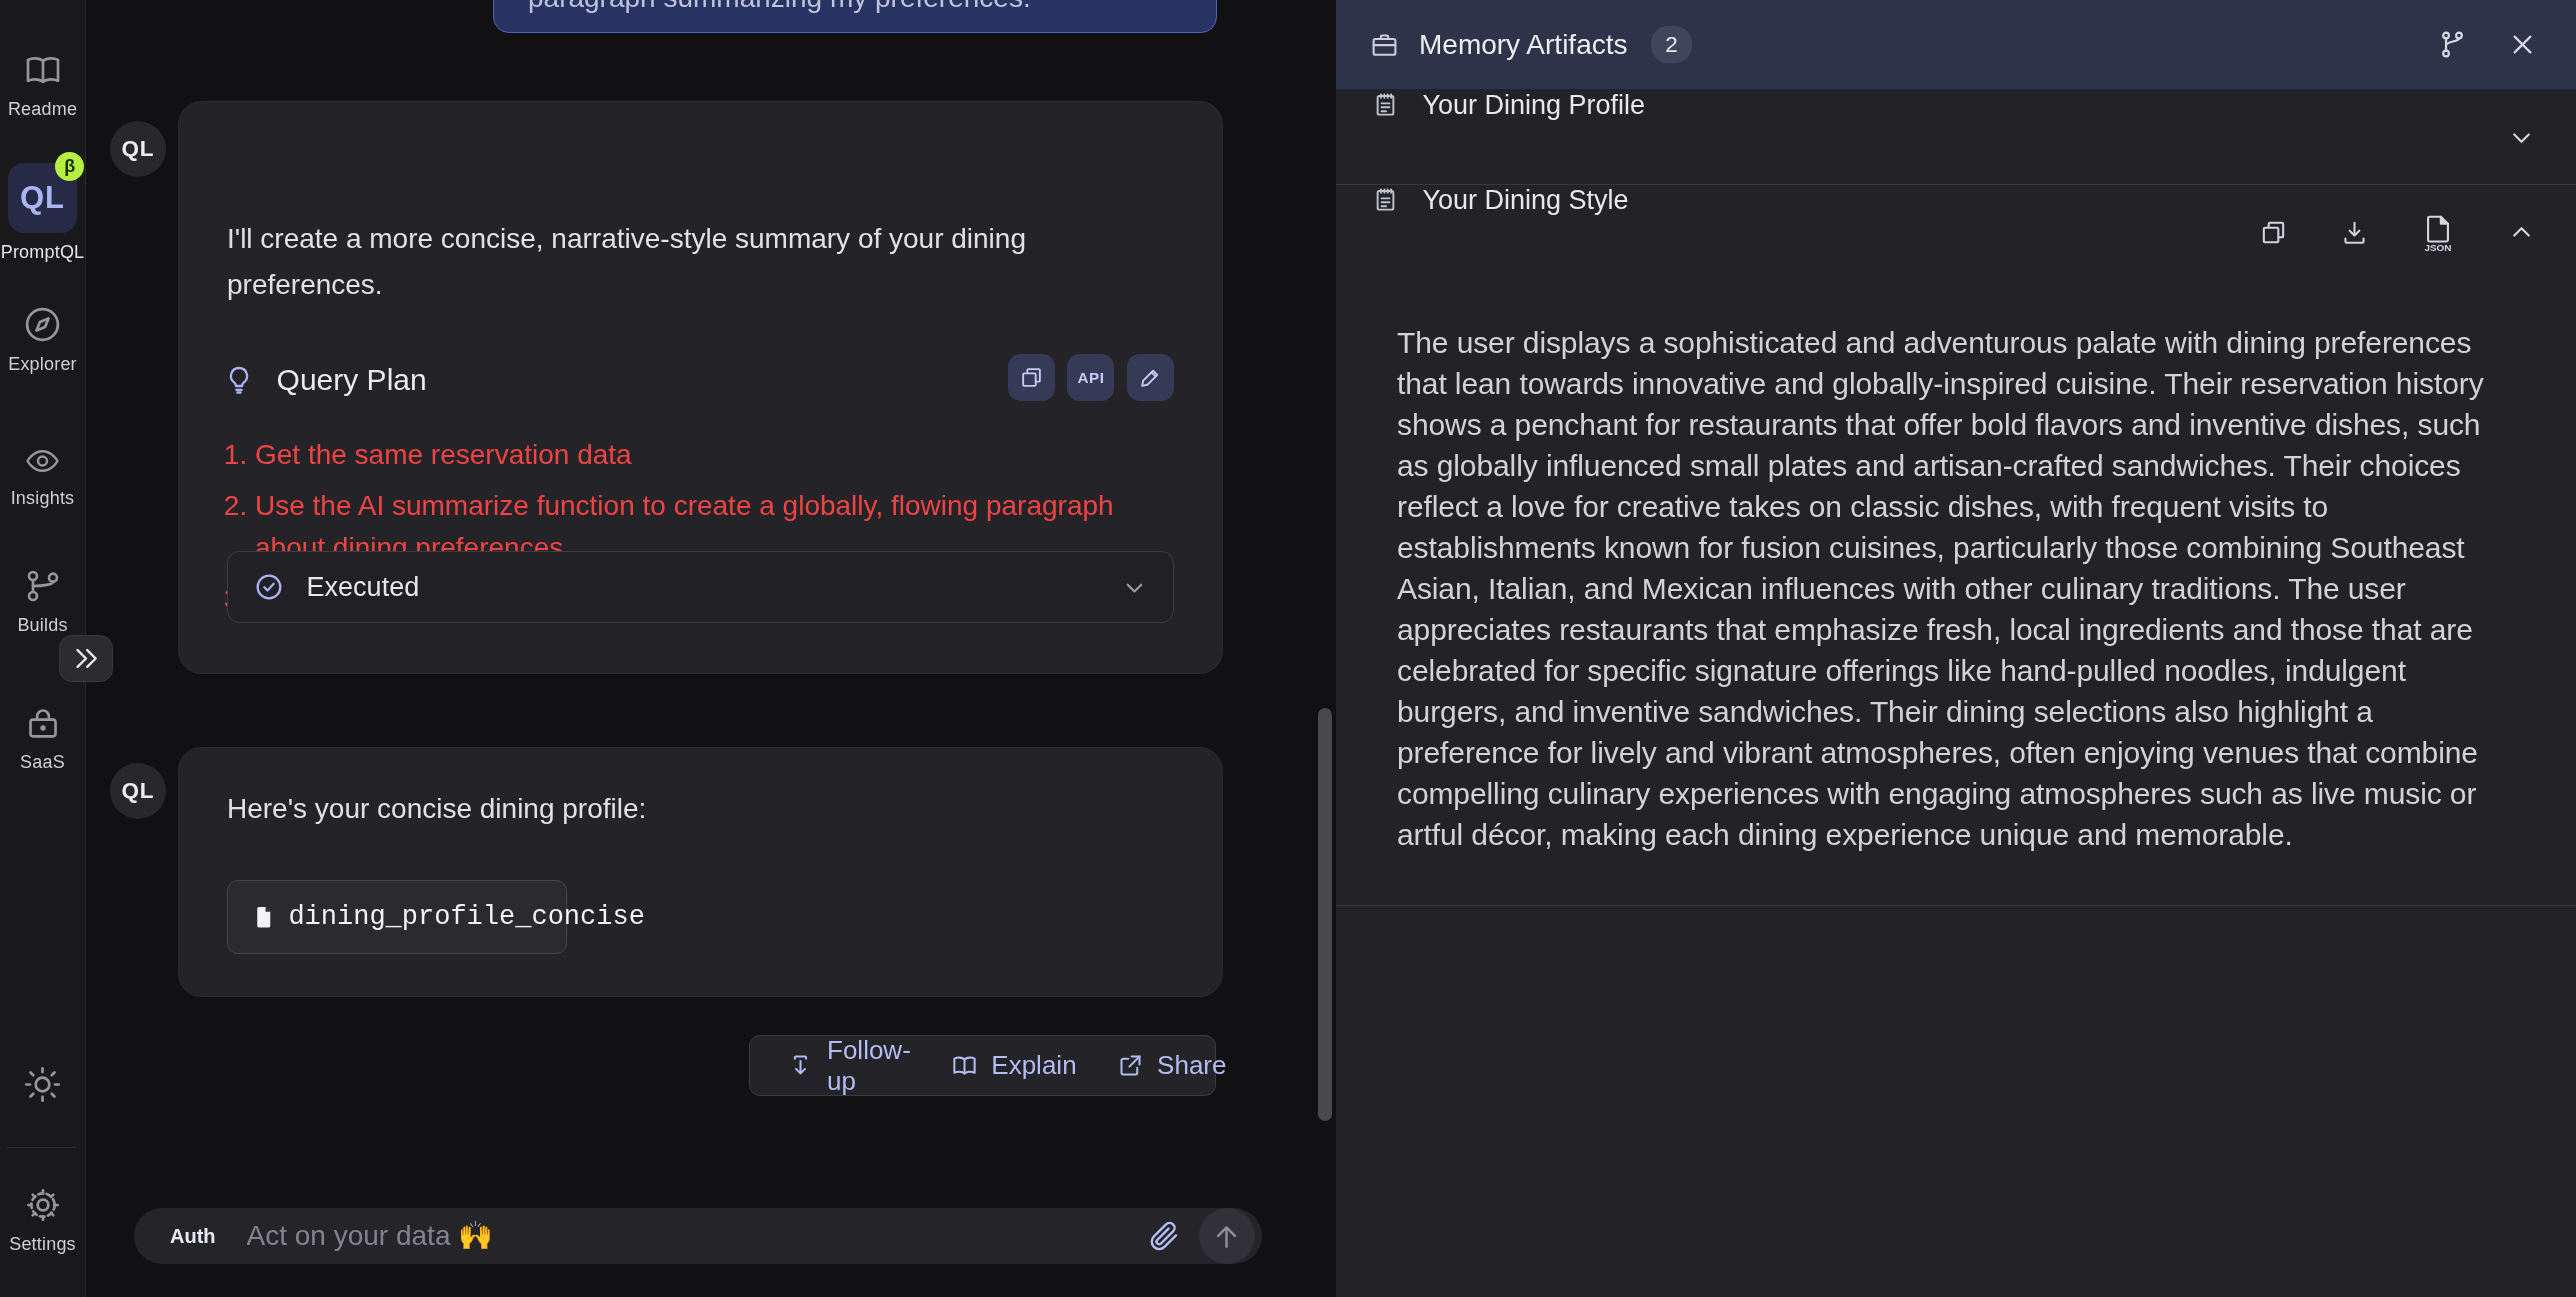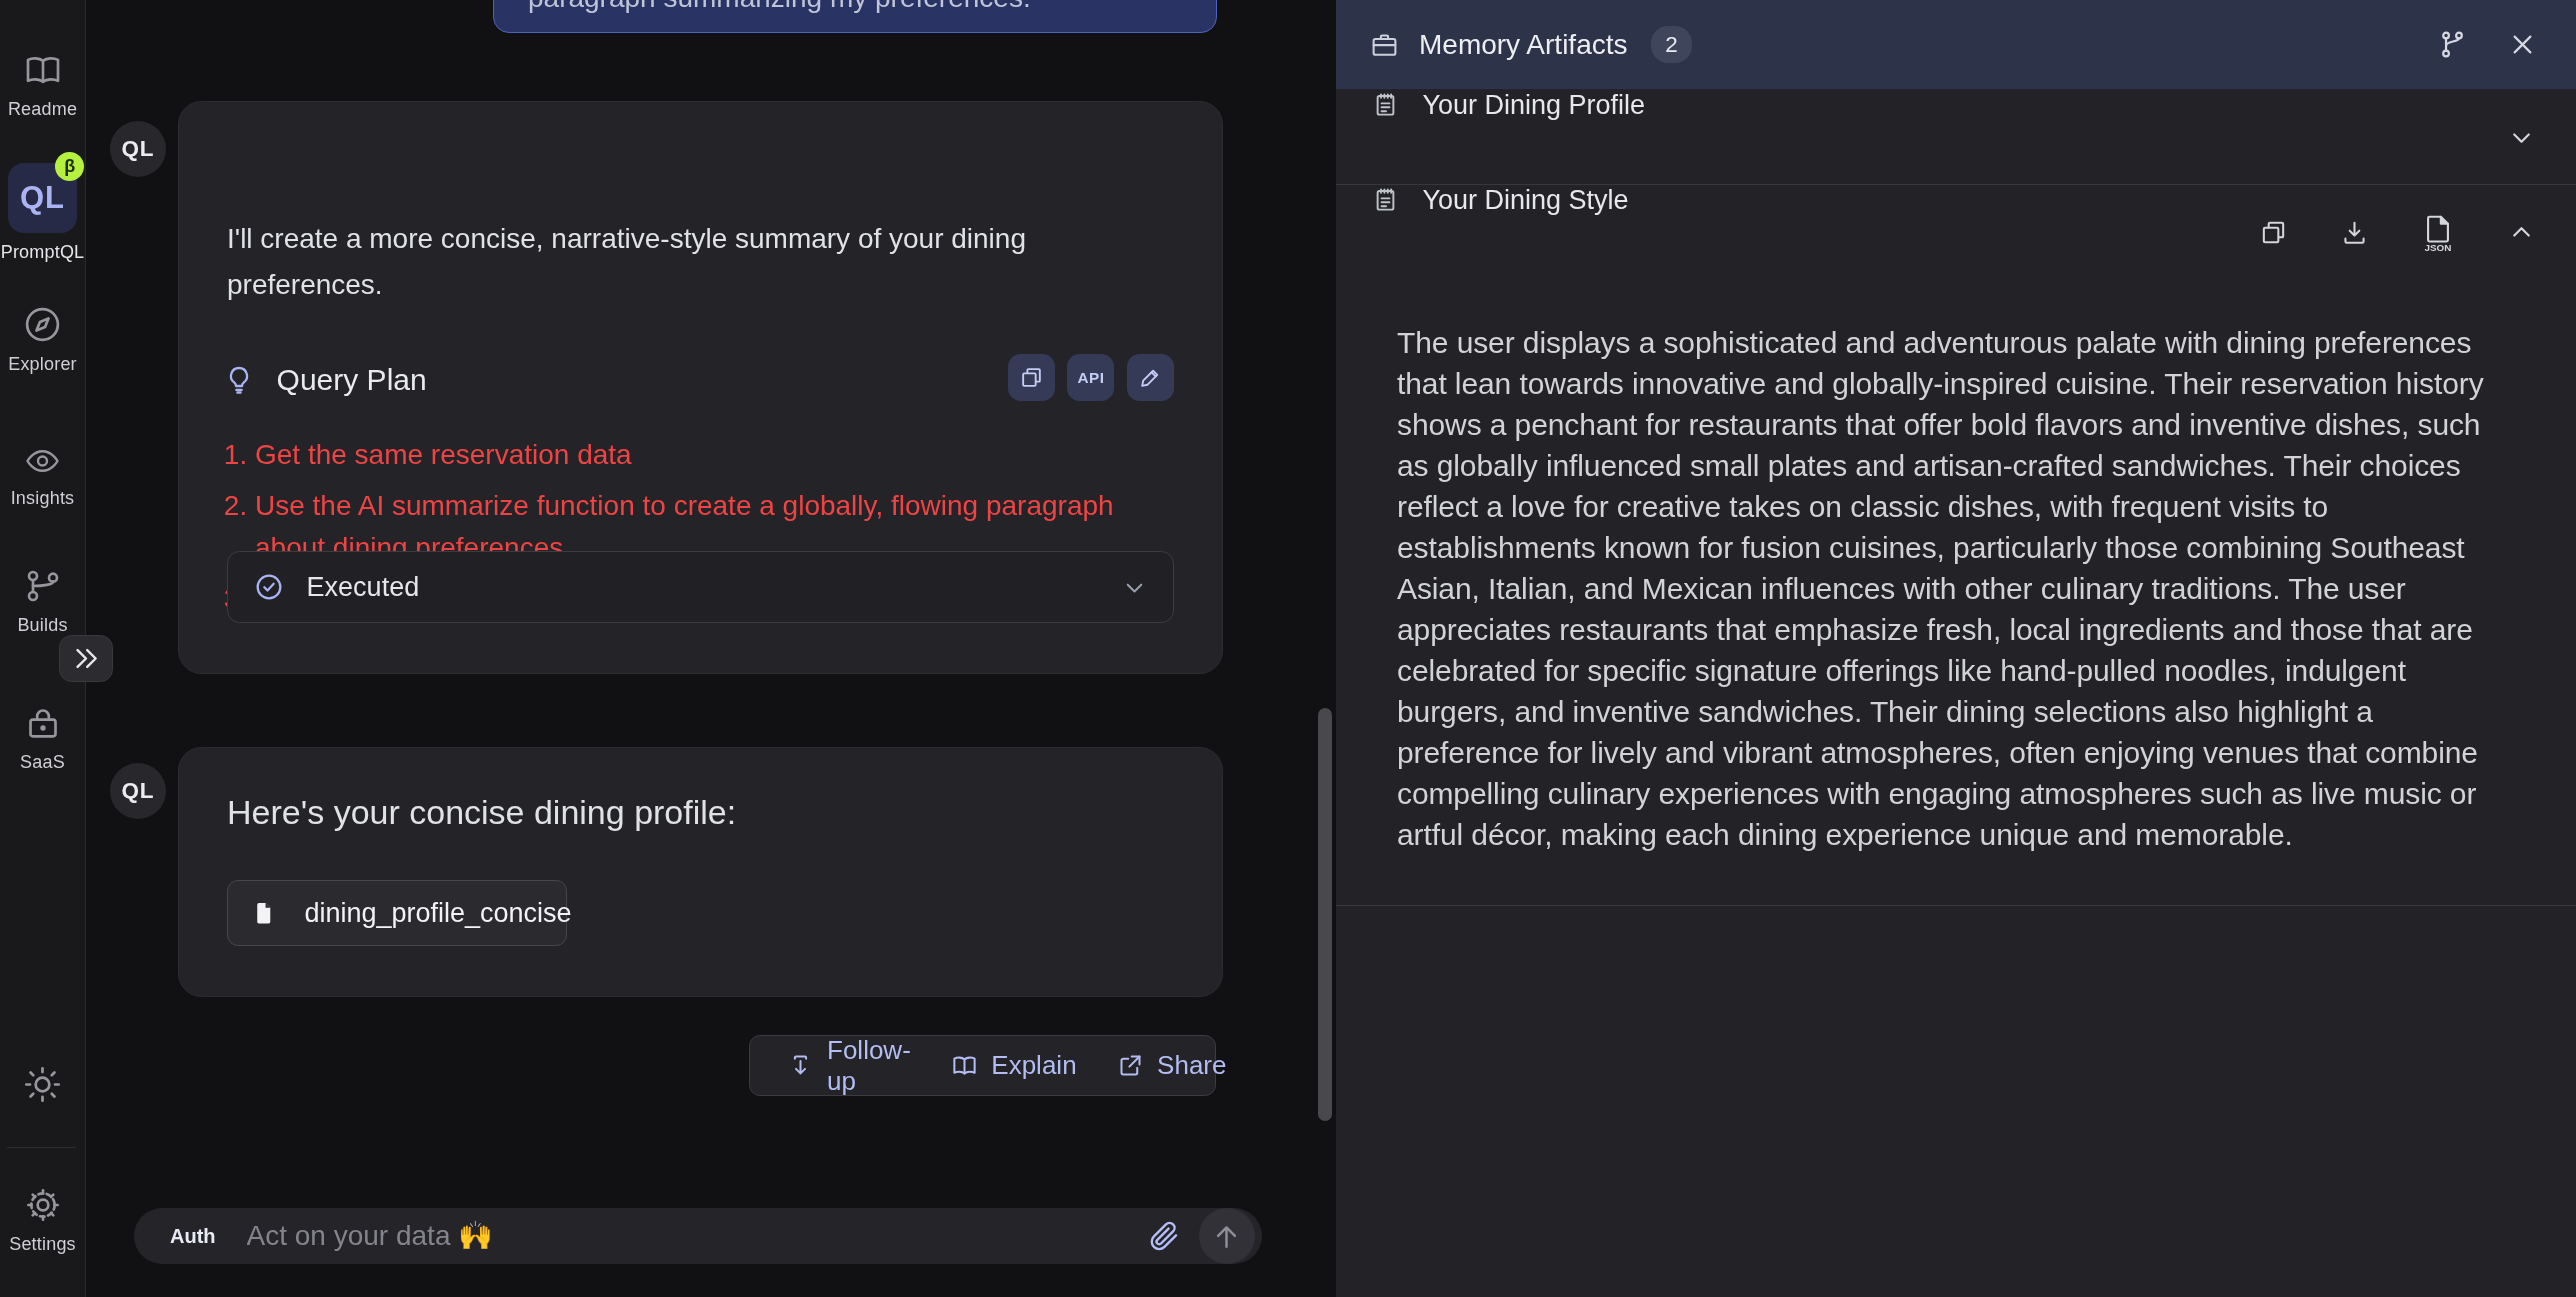--- a/index.html
+++ b/index.html
@@ -87,25 +87,25 @@
   .steps li { margin-bottom:9px; }
   .executed {
     position:absolute; left:48px; top:449px; width:947px; height:72px;
     background:#202025; border:1.8px solid #3c3c42; border-radius:12.6px;
     display:flex; align-items:center; padding:0 25px; cursor:pointer;
   }
   .executed .chk { color:#a9b4f2; }
   .executed .ex-lbl { font-size:27px; color:#e6e7ea; margin-left:21.6px; }
   .executed .chev { margin-left:auto; color:#9aa0ab; }
 
-  .card2-text { position:absolute; left:48px; top:45px; font-size:34px; color:#e0e2e6; }
+  .card2-text { position:absolute; left:48px; top:45px; font-size:28px; color:#e0e2e6; }
   .artifact-chip {
-    position:absolute; left:48px; top:132px; width:340px; height:66px;
+    position:absolute; left:48px; top:132px; width:340px; height:74px;
     background:#2a2a2f; border:1.8px solid #46464c; border-radius:10.8px;
-    display:flex; align-items:center; gap:28px; padding:0 23.4px; cursor:pointer;
+    display:flex; align-items:center; gap:12px; padding:0 23.4px; cursor:pointer;font-family:Liberation Mono, monospace;
   }
   .artifact-chip .chip-lbl { font-size:27px; font-weight:500; color:#f3f3f5; }
   .artifact-chip .f-ic { color:#f3f3f5; }
 
   .actions {
     position:absolute; left:749px; top:1035px; width:467px; height:61px;
     background:#232328; border:1.8px solid #3b3b41; border-radius:10.8px;
     display:flex; align-items:center; justify-content:center; gap:40px;padding-left:48px;
   }
   .act-btn { display:flex; align-items:center; gap:13.5px; color:#b3bdf2; cursor:pointer; }

